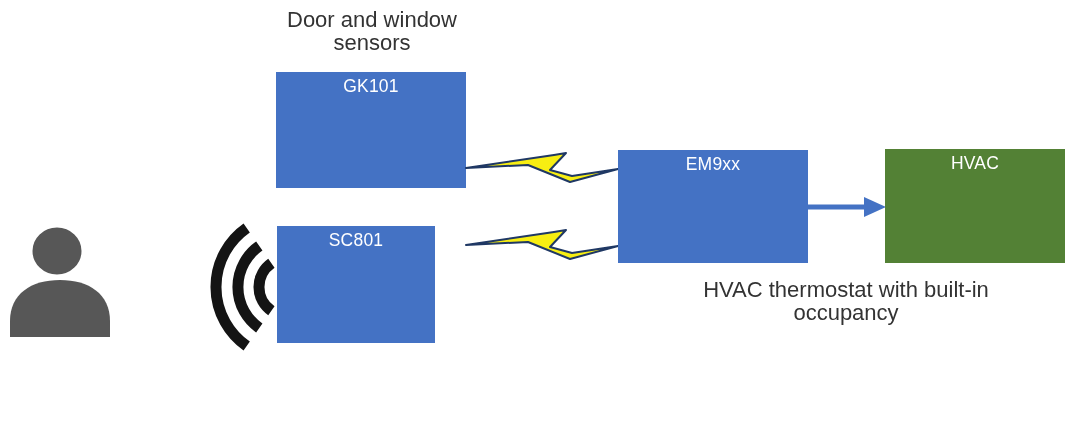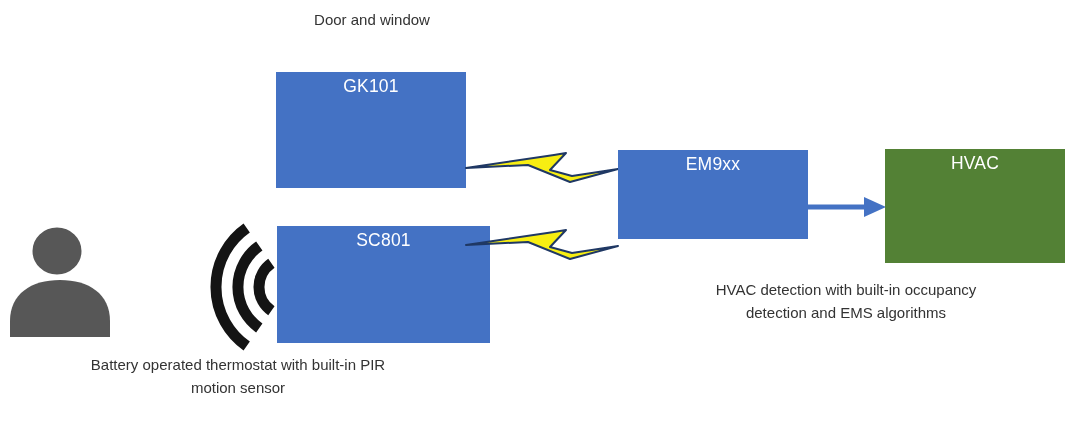--- a/index.html
+++ b/index.html
@@ -11,24 +11,24 @@
     position:relative; width:1081px; height:421px; background:var(--background);
     font-family:"Liberation Sans", sans-serif; color:var(--text); overflow:hidden;
   }
   .node{
     position:absolute; display:flex; flex-direction:column; align-items:center; justify-content:flex-start;
     text-align:center; color:#fff; font-size:17.5px; line-height:28px; letter-spacing:0.2px;
   }
   .node.blue{background:var(--node-blue);}
   .node.green{background:var(--node-green);}
   #node-gk101{left:276px; top:72px;  width:190px; height:116px;}
-  #node-sc801{left:277px; top:226px; width:213px; height:117px;}
-  #node-em9xx{left:618px; top:150px; width:190px; height:89px;}
+  #node-sc801{left:277px; top:226px; width:158px; height:117px;}
+  #node-em9xx{left:618px; top:150px; width:190px; height:113px;}
   #node-hvac {left:885px; top:149px; width:180px; height:114px;}
-  .caption{position:absolute; text-align:center; font-size:15px; line-height:23px; color:var(--text);}
+  .caption{position:absolute; text-align:center; font-size:22px; line-height:23px; color:var(--text);}
   #cap-top   {left:252px; top:8px;   width:240px;}
   #cap-bottom{left:12px;  top:353px; width:452px;}
   #cap-right {left:655px; top:278px; width:382px;}
   .icon{position:absolute;}
   #person-icon{left:8px;  top:223px;}
   #waves-icon {left:202px; top:226px;}
   #bolt-top   {left:464px; top:152px;}
   #bolt-bottom{left:464px; top:229px;}
   #arrow-icon {left:806px; top:194px;}
   svg{display:block; overflow:visible;}
@@ -39,20 +39,21 @@
   .person-body{fill:var(--person-gray);}
   .person-head{fill:var(--person-gray); stroke:#fff; stroke-width:5;}
 </style>
 </head>
 <body>
 
 <div class="canvas">
 
   <div class="caption" id="cap-top">
     <div>Door and window</div>
+    <div>sensors</div>
   </div>
 
   <div class="icon" id="person-icon">
     <svg width="104" height="114" viewBox="0 0 104 114">
       <path class="person-body" d="M2 114 V98 C2 71 23 57 52 57 C81 57 102 71 102 98 V114 Z"></path>
       <ellipse class="person-head" cx="49" cy="28" rx="27" ry="26"></ellipse>
     </svg>
   </div>
 
   <div class="icon" id="waves-icon">
@@ -90,23 +91,18 @@
     <svg width="80" height="26" viewBox="0 0 80 26">
       <line class="arrow-line" x1="2" y1="13" x2="60" y2="13"></line>
       <polygon class="arrow-head" points="58,3 80,13 58,23"></polygon>
     </svg>
   </div>
 
   <div class="node green" id="node-hvac">
     <div>HVAC</div>
   </div>
 
-  <div class="caption" id="cap-bottom">
-    <div>Battery operated thermostat with built-in PIR</div>
-    <div>motion sensor</div>
-  </div>
 
   <div class="caption" id="cap-right">
-    <div>HVAC detection with built-in occupancy</div>
-    <div>detection and EMS algorithms</div>
+    <div>HVAC thermostat with built-in occupancy</div>
   </div>
 
 </div>
 
 </body></html>

